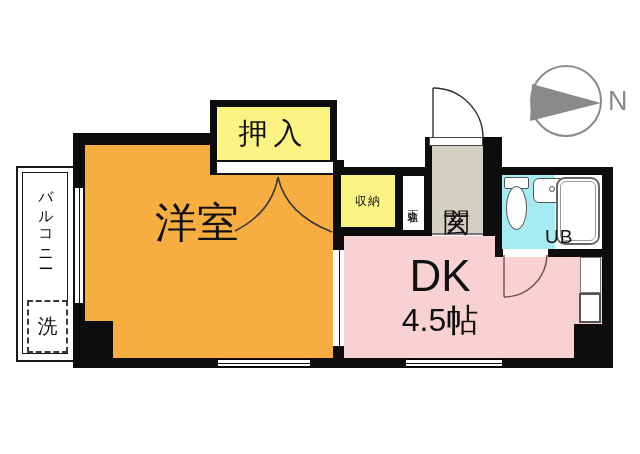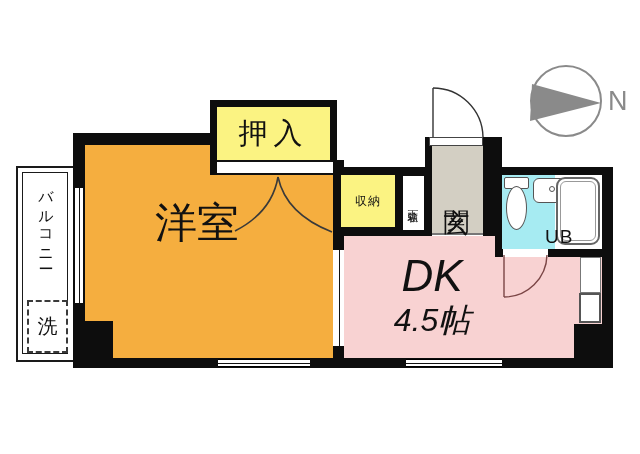--- a/index.html
+++ b/index.html
@@ -84,21 +84,21 @@
   <div class="abs" style="left:429px;top:137px;width:54px;height:9px;background:#fff;border:1px solid #444;"></div>
   <div class="abs fill-gray center" style="left:432px;top:146px;width:51px;height:89px;border-bottom:2px solid #777;">
     <span class="vert label" style="font-size:26px;letter-spacing:3px;">玄関</span>
   </div>
   <svg class="abs" width="70" height="60" style="left:425px;top:80px;">
     <path d="M 8 8 L 8 57" fill="none" stroke="#333" stroke-width="1.4"></path>
     <path d="M 8 8 A 50 50 0 0 1 58 57" fill="none" stroke="#333" stroke-width="1.4"></path>
   </svg>
 
   <div class="abs fill-pink" style="left:344px;top:236px;width:258px;height:122px;"></div>
-  <div class="abs room-label" style="left:332px;top:250px;width:200px;font-style:italic;">
+  <div class="abs room-label" style="left:340px;top:250px;width:200px;">
     <div style="font-size:44px;">DK</div>
     <div style="font-size:32px;">4.5帖</div>
   </div>
 
   <div class="abs wall" style="left:495px;top:167px;width:118px;height:90px;"></div>
   <div class="abs" style="left:502px;top:175px;width:100px;height:74px;background:#fff;"></div>
   <div class="abs fill-cyan" style="left:502px;top:175px;width:53px;height:74px;"></div>
   <div class="abs" style="left:504px;top:177px;width:25px;height:12px;background:#fff;border:1px solid #555;border-radius:2px;"></div>
   <div class="abs" style="left:506px;top:186px;width:21px;height:44px;background:#fff;border:1px solid #555;border-radius:50%;"></div>
   <div class="abs" style="left:533px;top:178px;width:33px;height:25px;background:#fff;border:1px solid #555;border-radius:6px;"></div>

